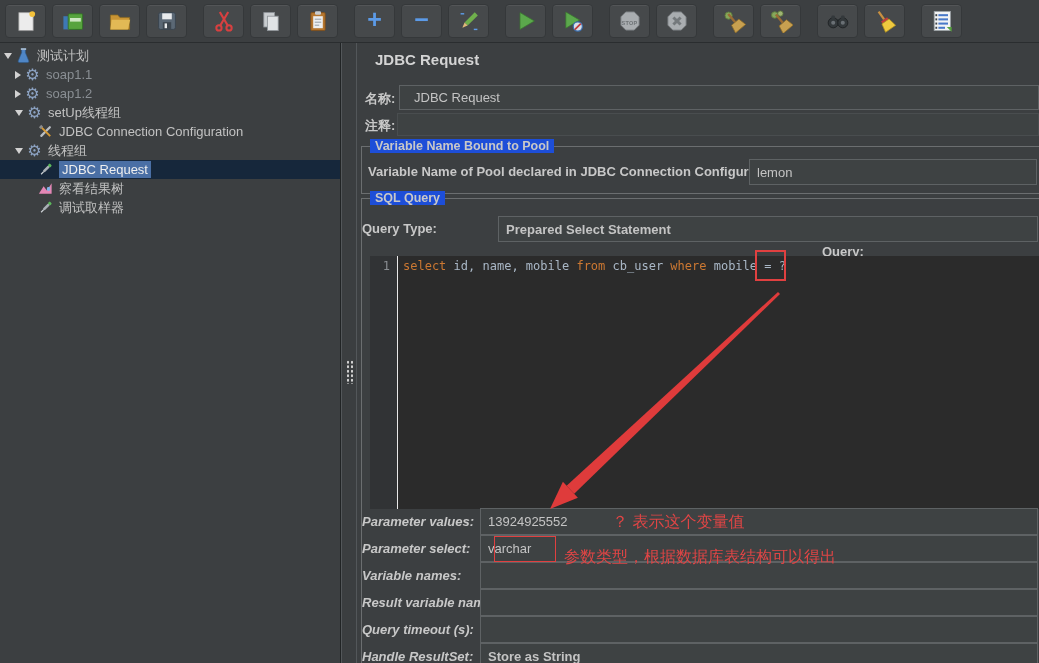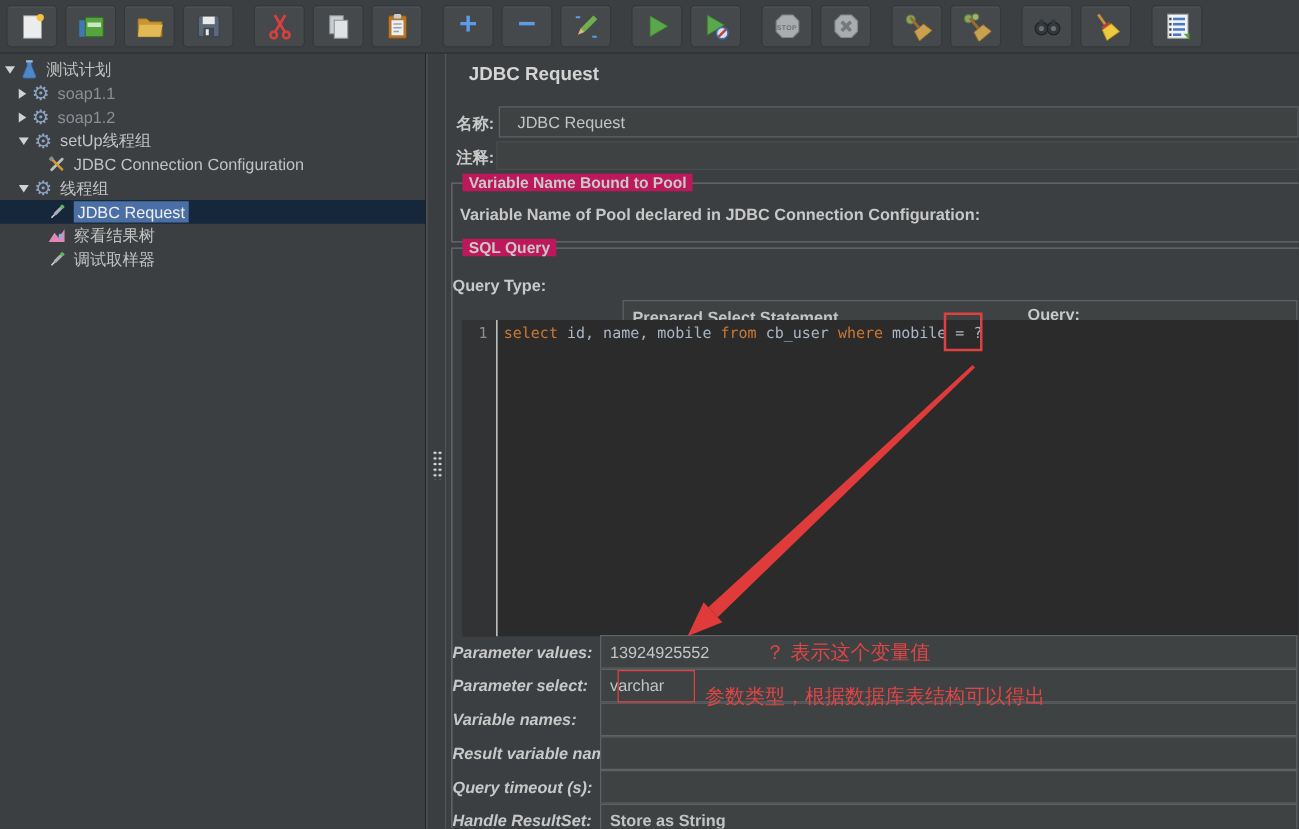--- a/index.html
+++ b/index.html
@@ -51,26 +51,26 @@
     font-size:13px; color:#C4C4C4; display:flex; align-items:center;
     padding-left:7px; white-space:nowrap; overflow:hidden;}
   .h-title { position:absolute; left:18px; top:8px; font-size:15px; font-weight:bold; color:#D4D4D4;}
   #name-lbl{ position:absolute; left:8px;  top:47px;}
   #name-fld{ left:42px; right:0; top:42px; height:25px; padding-left:14px;}
   #comment-lbl{ position:absolute; left:8px; top:74px;}
   #comment-fld{ left:40px; right:0; top:70px; height:23px; border-color:#494D4F;}
   .grp { position:absolute; border:1px solid #6B6E70; }
   #grp-pool { left:4px; right:-3px; top:103px; height:48px; }
   #grp-sql  { left:4px; right:-3px; top:155px; height:470px; }
-  .grp-title { position:absolute; top:-8px; left:8px; background:#be185d;
+  .grp-title { position:absolute; top:-8px; left:8px; background:#1d4ed8;
     padding:0 5px; font-weight:bold; font-size:12.5px; color:#C8C8C8;}
   #pool-lbl { position:absolute; left:6px; top:17px; }
   #pool-fld { left:387px; right:4px; top:12px; height:26px; }
   #qt-lbl   { position:absolute; left:0; top:22px; width:130px; text-align:left;}
-  #qt-fld   { left:136px; right:3px; top:17px; height:26px; font-weight:bold;margin-top:24px;}
+  #qt-fld   { left:136px; right:3px; top:17px; height:26px; font-weight:bold;}
   #query-lbl{ position:absolute; left:460px; top:45px; width:96px; text-align:left;
     font-weight:bold; font-size:13px; color:#C8C8C8;}
   #editor { position:absolute; left:8px; right:-4px; top:57px; height:253px;
     background:#2B2B2B; font-family:"DejaVu Sans Mono",monospace; font-size:12px;}
   #gutter { position:absolute; left:0; top:0; bottom:0; width:28px; background:#313335;
     border-right:1px solid #E8E8E8; color:#8A8E92; text-align:right;
     padding:3px 7px 0 0; font-size:12px;}
   #code { position:absolute; left:33px; top:3px; white-space:pre; color:#A9B7C6;}
   .kw { color:#CC7832; }
   .b-lbl { position:absolute; left:0; width:131px; text-align:left;font-style:italic; }
@@ -340,20 +340,21 @@
 
     <div id="name-lbl" class="lbl">名称:</div>
     <div id="name-fld" class="fld">JDBC Request</div>
 
     <div id="comment-lbl" class="lbl">注释:</div>
     <div id="comment-fld" class="fld"></div>
 
     <div id="grp-pool" class="grp">
       <div class="grp-title">Variable Name Bound to Pool</div>
       <div id="pool-lbl" class="lbl">Variable Name of Pool declared in JDBC Connection Configuration:</div>
+      <div id="pool-fld" class="fld">lemon</div>
     </div>
 
     <div id="grp-sql" class="grp">
       <div class="grp-title">SQL Query</div>
 
       <div id="qt-lbl" class="lbl">Query Type:</div>
       <div id="qt-fld" class="fld">Prepared Select Statement</div>
 
       <div id="query-lbl">Query:</div>
 

